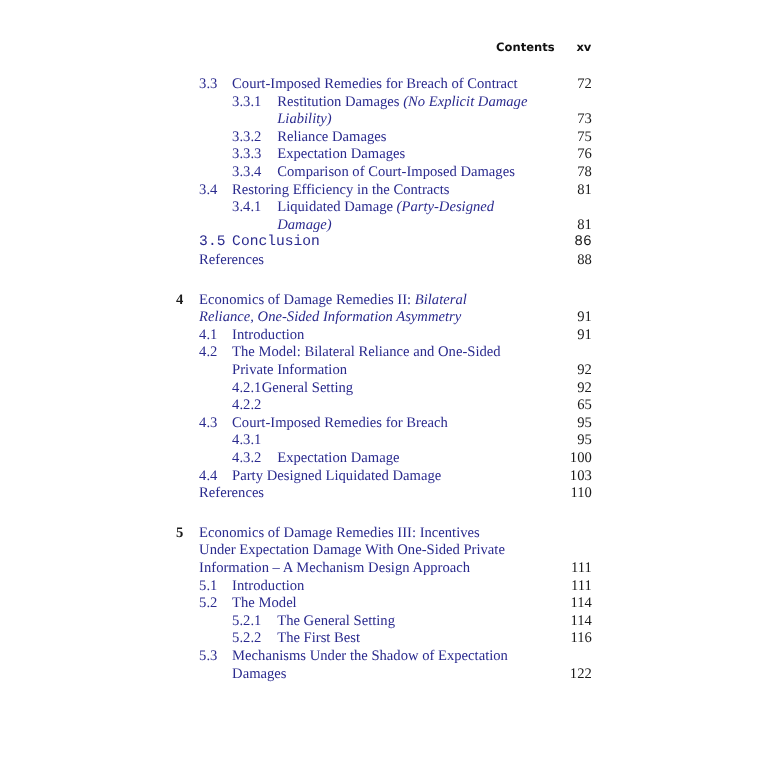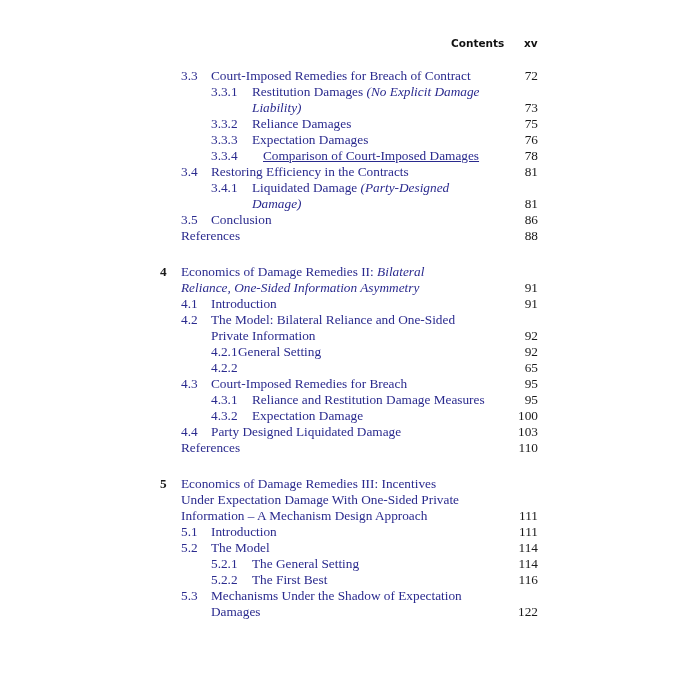--- a/index.html
+++ b/index.html
@@ -45,37 +45,37 @@
       <span class="txt" style="left: 252px;"><span>Reliance Damages</span></span>
       <span class="pg">75</span>
     </div>
     <div class="line" style="top: 132px;">
       <span class="num" style="left: 211px;">3.3.3</span>
       <span class="txt" style="left: 252px;"><span>Expectation Damages</span></span>
       <span class="pg">76</span>
     </div>
     <div class="line" style="top: 148px;">
       <span class="num" style="left: 211px;">3.3.4</span>
-      <span class="txt" style="left: 263px; text-decoration: underline;"><span>Comparison of Court-Imposed Damages</span></span>
+      <span class="txt" style="left: 252px;"><span>Comparison of Court-Imposed Damages</span></span>
       <span class="pg">78</span>
     </div>
     <div class="line" style="top: 164px;">
       <span class="num" style="left: 181px;">3.4</span>
       <span class="txt" style="left: 211px;"><span>Restoring Efficiency in the Contracts</span></span>
       <span class="pg">81</span>
     </div>
     <div class="line" style="top: 180px;">
       <span class="num" style="left: 211px;">3.4.1</span>
       <span class="txt" style="left: 252px;"><span>Liquidated Damage </span><span class="it">(Party-Designed</span></span>
     </div>
     <div class="line" style="top: 196px;">
       <span class="txt" style="left: 252px;"><span></span><span class="it">Damage)</span></span>
       <span class="pg">81</span>
     </div>
-    <div class="line" style="top: 212px;">
+    <div class="line" style="top: 212px; font-family: Liberation Mono, monospace;">
       <span class="num" style="left: 181px;">3.5</span>
       <span class="txt" style="left: 211px;"><span>Conclusion</span></span>
       <span class="pg">86</span>
     </div>
     <div class="line" style="top: 228px;">
       <span class="txt" style="left: 181px;"><span>References</span></span>
       <span class="pg">88</span>
     </div>
     <div class="line" style="top: 296px;">
       <span class="num" style="left: 181px;">4.1</span>
@@ -99,21 +99,20 @@
       <span class="num" style="left: 211px;">4.2.2</span>
       <span class="pg">65</span>
     </div>
     <div class="line" style="top: 376px;">
       <span class="num" style="left: 181px;">4.3</span>
       <span class="txt" style="left: 211px;"><span>Court-Imposed Remedies for Breach</span></span>
       <span class="pg">95</span>
     </div>
     <div class="line" style="top: 392px;">
       <span class="num" style="left: 211px;">4.3.1</span>
-      <span class="txt" style="left: 252px;"><span>Reliance and Restitution Damage Measures</span></span>
       <span class="pg">95</span>
     </div>
     <div class="line" style="top: 408px;">
       <span class="num" style="left: 211px;">4.3.2</span>
       <span class="txt" style="left: 252px;"><span>Expectation Damage</span></span>
       <span class="pg">100</span>
     </div>
     <div class="line" style="top: 424px;">
       <span class="num" style="left: 181px;">4.4</span>
       <span class="txt" style="left: 211px;"><span>Party Designed Liquidated Damage</span></span>

